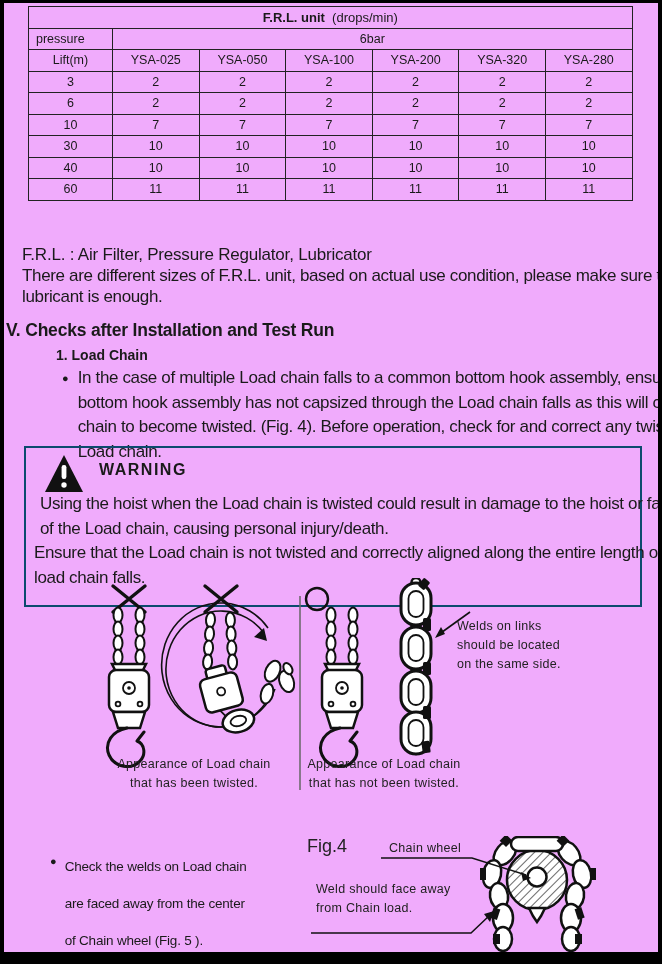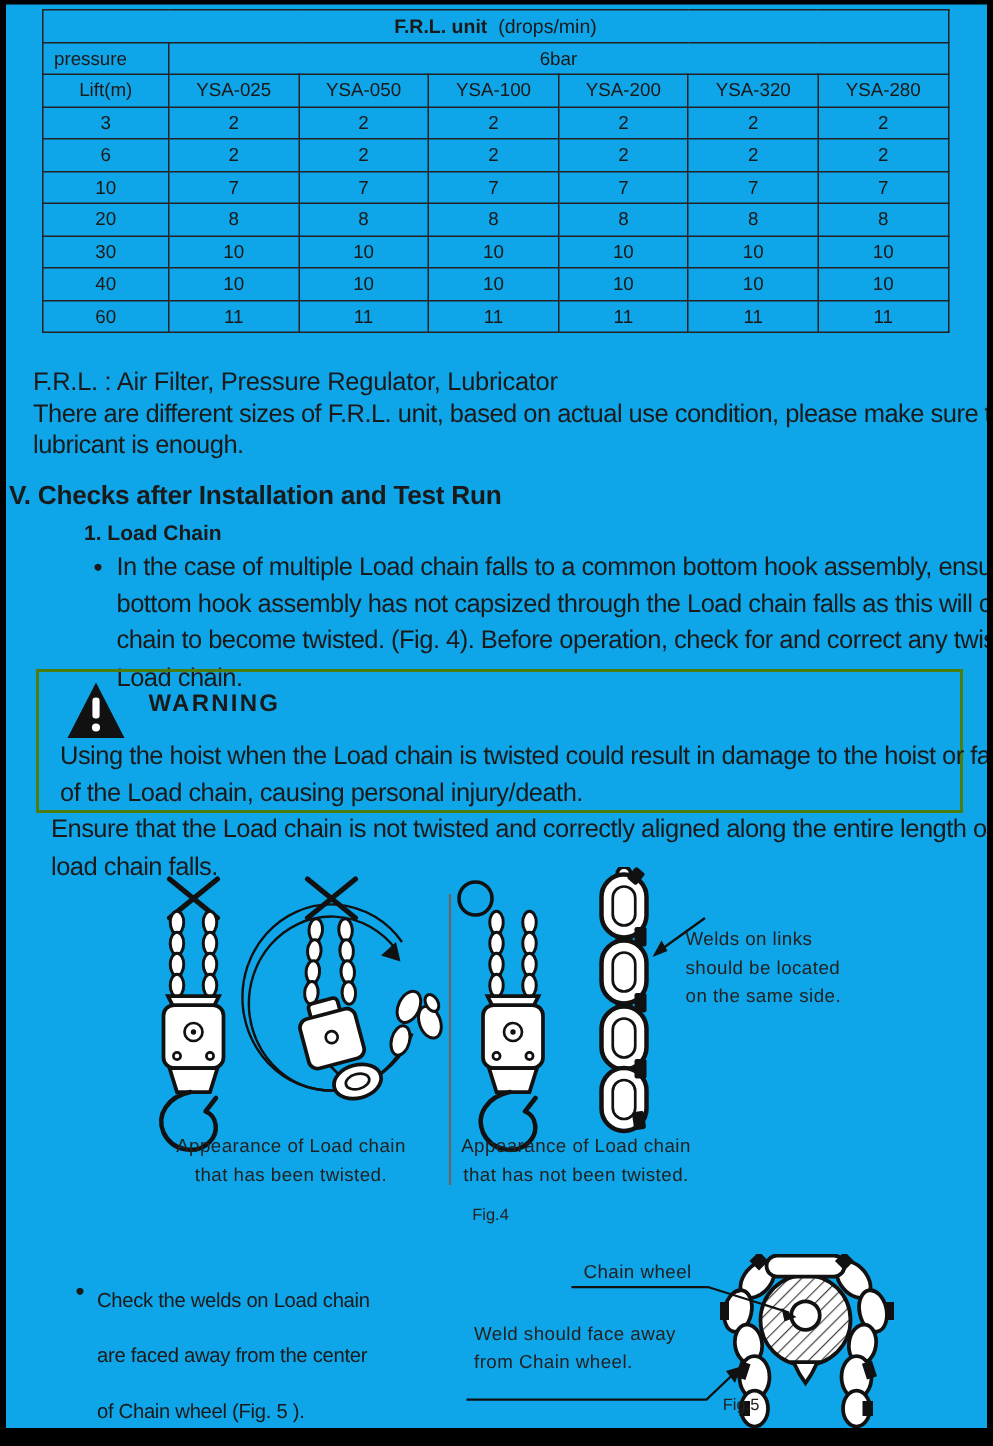--- a/index.html
+++ b/index.html
@@ -1,18 +1,18 @@
 <!DOCTYPE html>
 <html><head>
 <meta charset="utf-8">
 <style>
   html,body{margin:0;padding:0;background:#fff;}
   .page{
     position:relative;width:662px;height:964px;box-sizing:border-box;
-    background:#0ea5e9;border:3px solid #000;border-left-width:4px;border-right-width:4px;border-bottom-width:12px;
+    background:#f0abfc;border:3px solid #000;border-left-width:4px;border-right-width:4px;border-bottom-width:12px;
     font-family:"Liberation Sans",sans-serif;color:#1a1a1a;overflow:hidden;
   }
   .abs{position:absolute;}
   
   table.frl{border-collapse:collapse;width:604px;font-size:12.5px;color:#1a1a1a;table-layout:fixed;}
   .frl col.c0{width:84px;}
   .frl col.cm{width:86.6px;}
   .frl td{border:1px solid #222;text-align:center;height:20.5px;padding:0 2px;overflow:hidden;}
   .frl td.t-title{font-size:13px;}
   .frl .bold{font-weight:bold;}
@@ -20,26 +20,26 @@
   
   .body-txt{font-size:17px;letter-spacing:-0.2px;}
   .dense{letter-spacing:-0.35px;}
   .pre{white-space:pre;}
   .preline{white-space:pre-line;}
   .h1{font-size:17.5px;font-weight:bold;letter-spacing:-0.2px;}
   .h2{font-size:14px;font-weight:bold;}
   .bullet-row{display:flex;align-items:flex-start;}
   .bullet-glyph{font-size:11px;line-height:24px;margin-right:9px;}
   
-  .warning-box{box-sizing:border-box;width:618px;height:96px;border:2px solid #4d7c0f;}
+  .warning-box{box-sizing:border-box;width:618px;height:161px;border:2px solid #0c4a6e;}
   .warn-title{font-size:16px;font-weight:bold;letter-spacing:1.5px;}
   
   .fig-cap{font-size:12.5px;color:#222;line-height:19px;letter-spacing:0.3px;text-align:center;}
   .fig-note{font-size:12.5px;color:#222;line-height:19px;letter-spacing:0.3px;}
-  .fig-label{font-size:11px;color:#222;text-align:center;}
+  .fig-label{font-size:18px;color:#222;text-align:center;margin-top:32px;}
   svg .ln{fill:#fff;stroke:#111;stroke-width:2;}
   svg .lnb{fill:#fff;stroke:#111;stroke-width:2.5;}
   svg .lnb3{fill:#fff;stroke:#111;stroke-width:3;}
   svg .ln2{fill:none;stroke:#111;stroke-width:1.8;}
   svg .hook{fill:none;stroke:#111;stroke-width:3;stroke-linecap:round;stroke-linejoin:round;}
   svg .thin{fill:none;stroke:#111;stroke-width:1.6;}
   svg .wd{fill:#111;stroke:none;}
 </style>
 </head>
 <body>
@@ -88,29 +88,20 @@
             <td>2</td>
           </tr>
           <tr>
             <td>10</td>
             <td>7</td>
             <td>7</td>
             <td>7</td>
             <td>7</td>
             <td>7</td>
             <td>7</td>
-          </tr>
-          <tr>
-            <td>20</td>
-            <td>8</td>
-            <td>8</td>
-            <td>8</td>
-            <td>8</td>
-            <td>8</td>
-            <td>8</td>
           </tr>
           <tr>
             <td>30</td>
             <td>10</td>
             <td>10</td>
             <td>10</td>
             <td>10</td>
             <td>10</td>
             <td>10</td>
           </tr>
@@ -318,17 +309,17 @@
         <polygon points="507,42 497,36 499,45" fill="#111"></polygon>
       </g>
       <g>
         <polyline points="287,97 447,97 466,79" fill="none" stroke="#111" stroke-width="1.5"></polyline>
         <polygon points="470,75 460,78 466,86" fill="#111"></polygon>
       </g>
     </svg>
 
     <div class="abs fig-note" style="left:365px;top:3px;">Chain wheel</div>
     <div class="abs fig-note preline" style="left:292px;top:44px;width:170px;">Weld should face away
-from Chain wheel.</div>
+from Chain load.</div>
     <div class="abs fig-label" style="left:430px;top:95px;width:80px;">Fig.5</div>
   </div>
 
 </div>
 
 </body></html>

